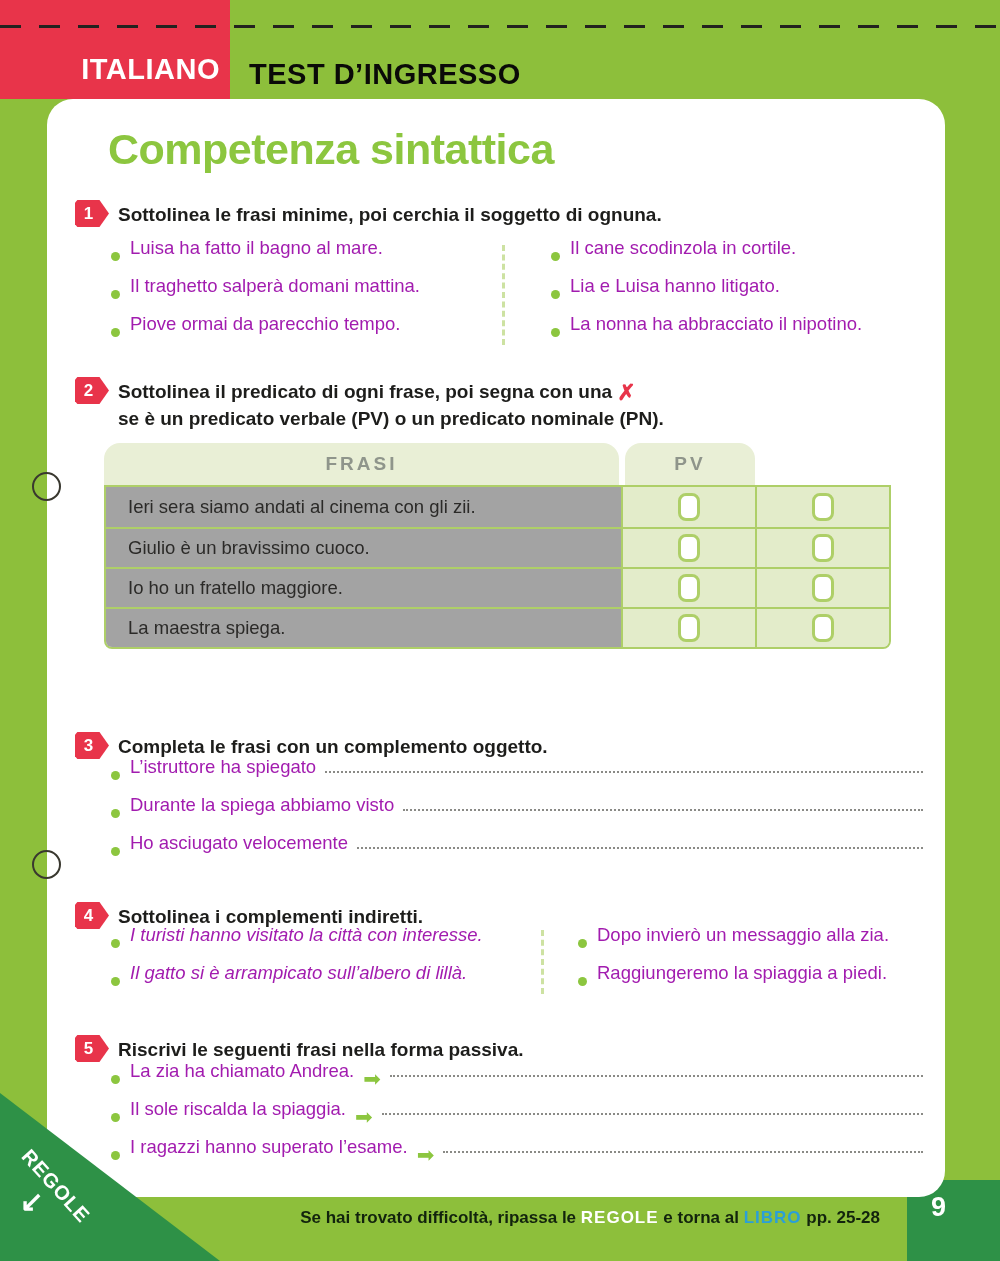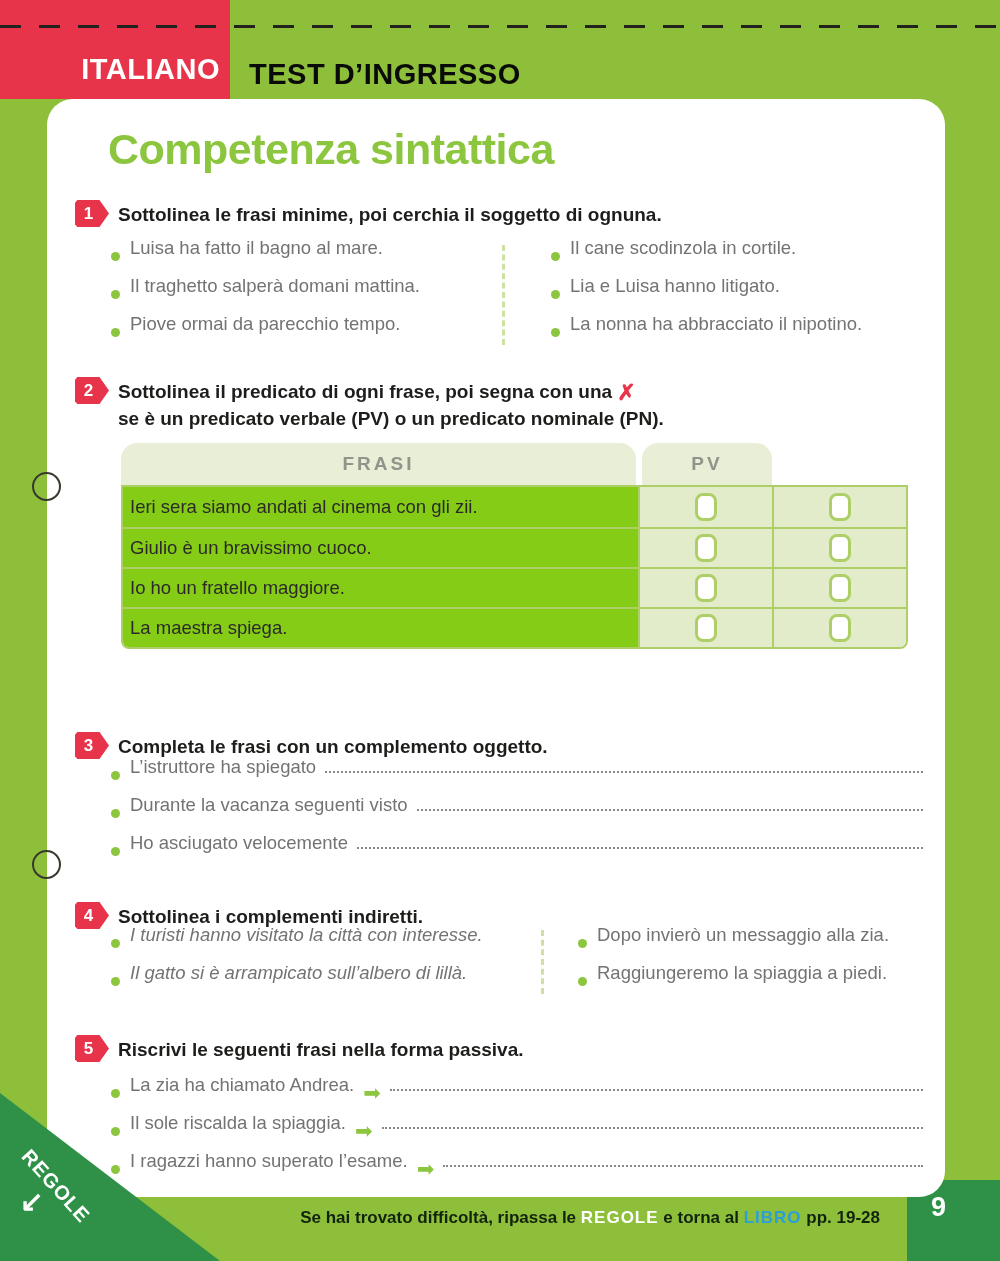--- a/index.html
+++ b/index.html
@@ -50,44 +50,44 @@
     clip-path:polygon(7% 0, 72% 0, 100% 50%, 72% 100%, 7% 100%, 0 90%, 0 10%);
   }
   .prompt { font-size:19px; font-weight:bold; line-height:26px; color:#1d1d1b; }
   .x-mark { color:#e8344a; font-size:22px; font-weight:bold; vertical-align:-2px; }
   .blist { position:absolute; list-style:none; }
   .blist li { display:flex; align-items:baseline; height:38px; }
   .dot {
     flex:0 0 auto; width:9px; height:9px; border-radius:50%;
     background:#8cc63f; margin-right:10px; align-self:center;
   }
-  .sentence { font-size:18.5px; color:#737373; white-space:nowrap; }
+  .sentence { font-size:18.5px; color:#a21caf; white-space:nowrap; }
   .col-divider {
     position:absolute; width:0; border-left:3px dashed #cde2a2;
   }
   .fill-line {
     flex:1 1 auto; margin-left:9px; height:16px;
     border-bottom:2px dotted #8a8a86;
   }
   .arrow-glyph { color:#8cc63f; font-size:21px; margin-left:9px; align-self:center; }
   
-  .tbl { position:absolute; left:74px; top:344px; width:787px; }
+  .tbl { position:absolute; left:57px; top:344px; width:787px; }
   .tbl-head { display:flex; gap:6px; height:42px; }
   .tab {
     background:#e9efd6; border-radius:16px 16px 0 0;
     display:flex; align-items:center; justify-content:center;
     color:#8f958b; font-weight:bold; font-size:19px; letter-spacing:3px;
   }
   .tab-frasi { width:515px; } .tab-pv { width:130px; } .tab-pn { width:130px; }
   .tbl-body { border:2px solid #aecf68; border-radius:0 0 8px 8px; background:#e3ecca; overflow:hidden; }
   .tbl-row { display:flex; height:40px; }
   .tbl-row + .tbl-row { border-top:2px solid #aecf68; }
   .cell-frasi {
-    width:515px; background:#84cc16; display:flex; align-items:center;
-    padding-left:7px; font-size:18.5px; color:#2b2a28;
+    width:515px; background:#a3a3a3; display:flex; align-items:center;
+    padding-left:22px; font-size:18.5px; color:#2b2a28;
   }
   .cell-check {
     width:134px; border-left:2px solid #aecf68; background:#e3ecca;
     display:flex; align-items:center; justify-content:center;
   }
   .checkbox {
     width:22px; height:28px; background:#fff;
     border:3px solid #aecf68; border-radius:8px;
   }
   
@@ -223,21 +223,21 @@
     <span class="prompt">Completa le frasi con un complemento oggetto.</span>
   </div>
   <ul class="blist" style="left:64px; top:657px; width:812px;">
     <li>
         <span class="dot"></span>
         <span class="sentence">L’istruttore ha spiegato</span>
         <span class="fill-line"></span>
       </li>
     <li>
         <span class="dot"></span>
-        <span class="sentence">Durante la vacanza seguenti visto</span>
+        <span class="sentence">Durante la spiega abbiamo visto</span>
         <span class="fill-line"></span>
       </li>
     <li>
         <span class="dot"></span>
         <span class="sentence">Ho asciugato velocemente</span>
         <span class="fill-line"></span>
       </li>
   </ul>
 
   <div class="ex-heading" style="top:805px;">
@@ -263,21 +263,21 @@
     <li>
         <span class="dot"></span>
         <span class="sentence">Raggiungeremo la spiaggia a piedi.</span>
       </li>
   </ul>
 
   <div class="ex-heading" style="top:938px;">
     <span class="badge">5</span>
     <span class="prompt">Riscrivi le seguenti frasi nella forma passiva.</span>
   </div>
-  <ul class="blist" style="left:64px; top:961px; width:812px;margin-top:14px;">
+  <ul class="blist" style="left:64px; top:961px; width:812px;">
     <li>
         <span class="dot"></span>
         <span class="sentence">La zia ha chiamato Andrea.</span>
         <span class="arrow-glyph">➡</span>
         <span class="fill-line"></span>
       </li>
     <li>
         <span class="dot"></span>
         <span class="sentence">Il sole riscalda la spiaggia.</span>
         <span class="arrow-glyph">➡</span>
@@ -294,18 +294,18 @@
 </div>
 
 <div class="page-num-block">
   <span class="page-num">9</span>
 </div>
 <div class="footer-text">
   <span>Se hai trovato difficoltà, ripassa le</span>
   <span class="regole-word">REGOLE</span>
   <span>e torna al</span>
   <span class="libro-word">LIBRO</span>
-  <span>pp. 19-28</span>
+  <span>pp. 25-28</span>
 </div>
 <div class="corner-triangle">
   <span class="corner-label">REGOLE</span>
   <span class="corner-arrow">↙</span>
 </div>
 
 </body></html>

